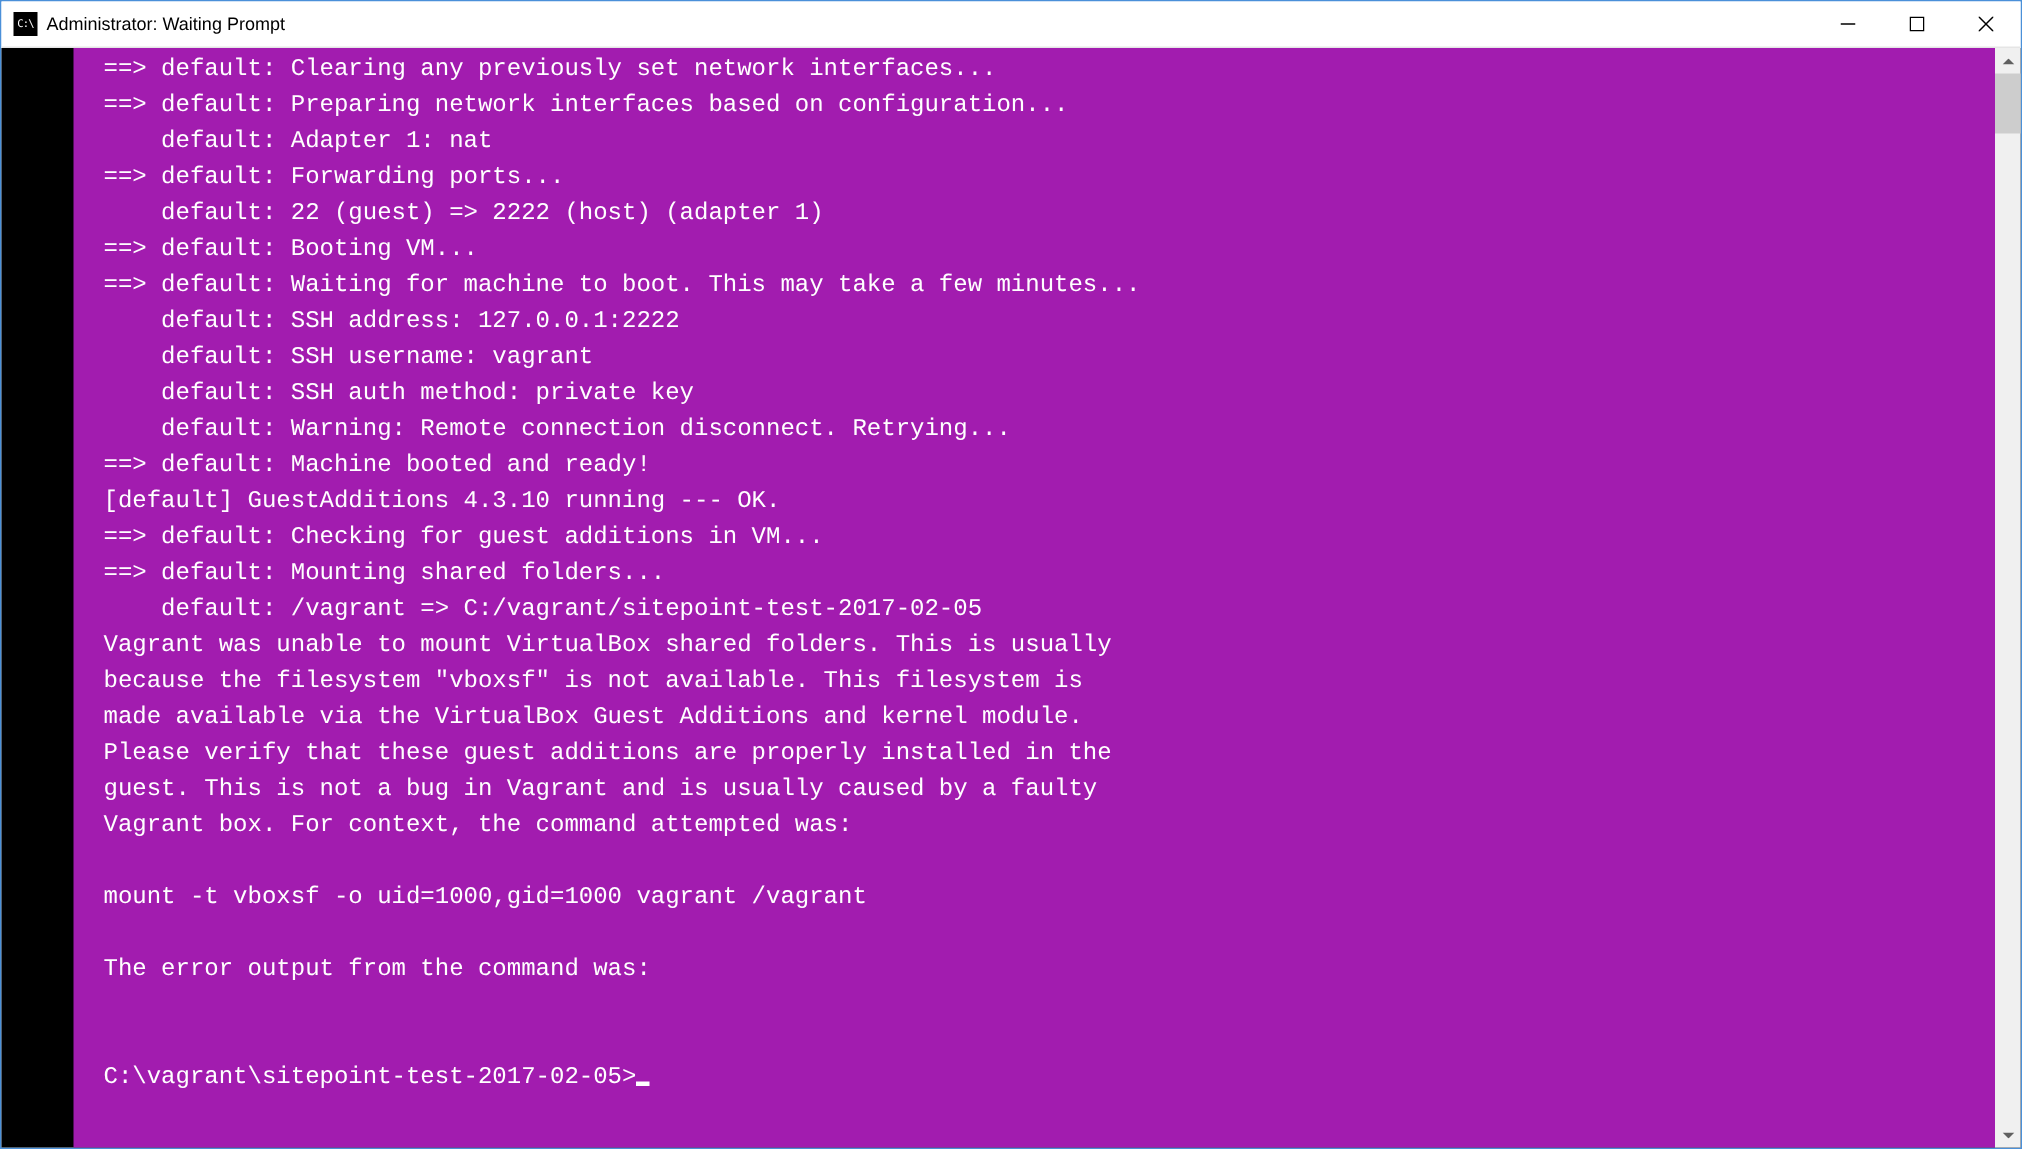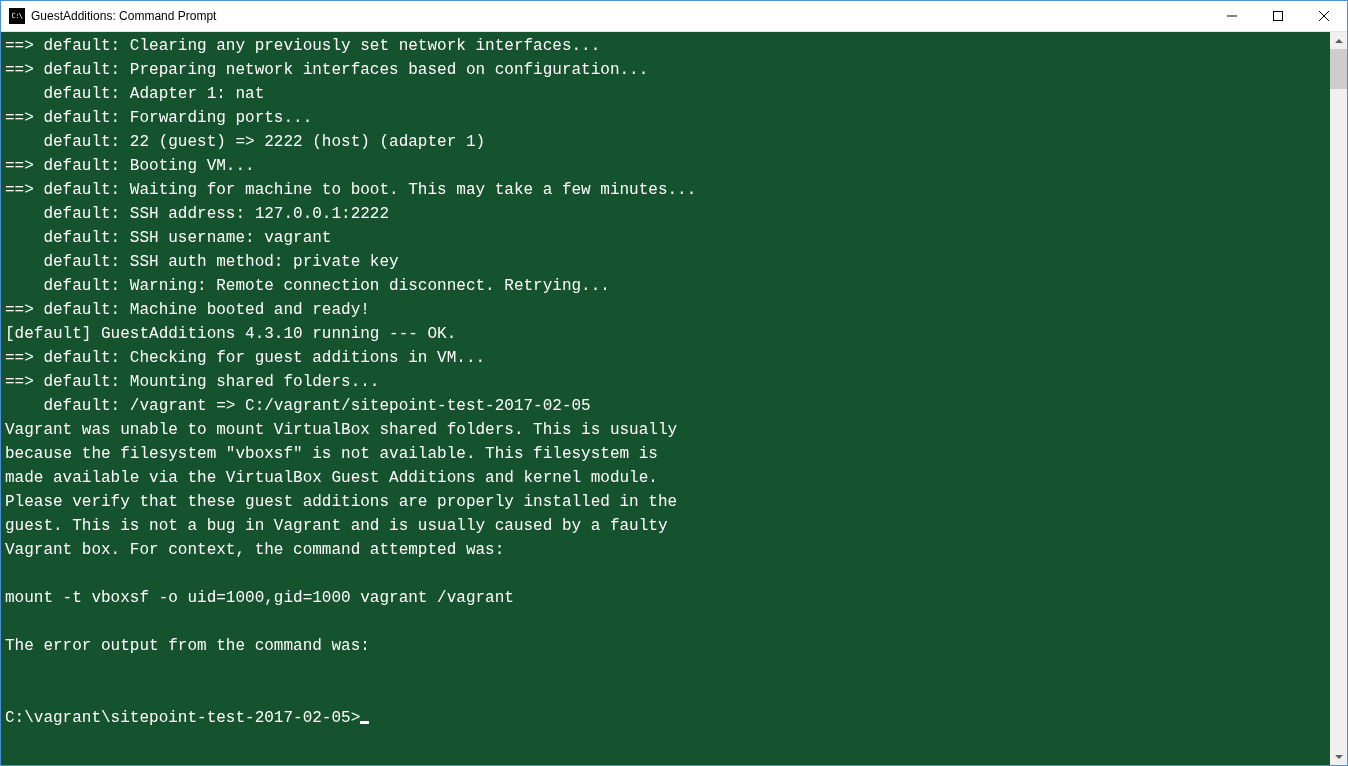--- a/index.html
+++ b/index.html
@@ -16,21 +16,21 @@
     .titlebar-text { font-size: 12px; color: #000; flex: 1; }
     .win-controls { display: flex; height: 100%; }
     .win-btn {
       width: 46px; height: 100%; display: flex; align-items: center; justify-content: center; color: #000;
     }
     .win-btn svg { width: 10px; height: 10px; }
     .client {
       flex: 1; display: flex; background: #000; min-height: 0;
     }
     .terminal {
-      flex: 1; background: #14532d; color: #fff; font-family: Consolas, "Courier New", monospace; font-size: 16px; line-height: 24px; padding: 2px 4px; white-space: pre; overflow: hidden;
+      flex: 1; background: #a21caf; color: #fff; font-family: Consolas, "Courier New", monospace; font-size: 16px; line-height: 24px; padding: 2px 20px; white-space: pre; overflow: hidden; margin-left: 48px;
     }
     .terminal .line { white-space: pre; }
     .scrollbar {
       width: 17px; background: #f0f0f0; position: relative; flex-shrink: 0; display: flex; flex-direction: column;
     }
     .sb-btn {
       height: 17px; display: flex; align-items: center; justify-content: center; color: #606060;
     }
     .sb-track { flex: 1; position: relative; }
     .sb-thumb {
@@ -39,21 +39,21 @@
     .cursor {
       display: inline-block; width: 9px; height: 3px; background: #fff; vertical-align: baseline; position: relative; top: 2px;
     }
   </style>
 </head>
 <body>
 
 <div class="window">
   <div class="titlebar">
     <span class="titlebar-icon">C:\</span>
-    <span class="titlebar-text">GuestAdditions: Command Prompt</span>
+    <span class="titlebar-text">Administrator: Waiting Prompt</span>
     <div class="win-controls">
       <div class="win-btn">
         <svg viewBox="0 0 10 10">
             <line x1="0" y1="5" x2="10" y2="5" stroke="currentColor" stroke-width="1"></line>
           </svg>
       </div>
       <div class="win-btn">
         <svg viewBox="0 0 10 10">
             <rect x="0.5" y="0.5" width="9" height="9" fill="none" stroke="currentColor" stroke-width="1"></rect>
           </svg>

